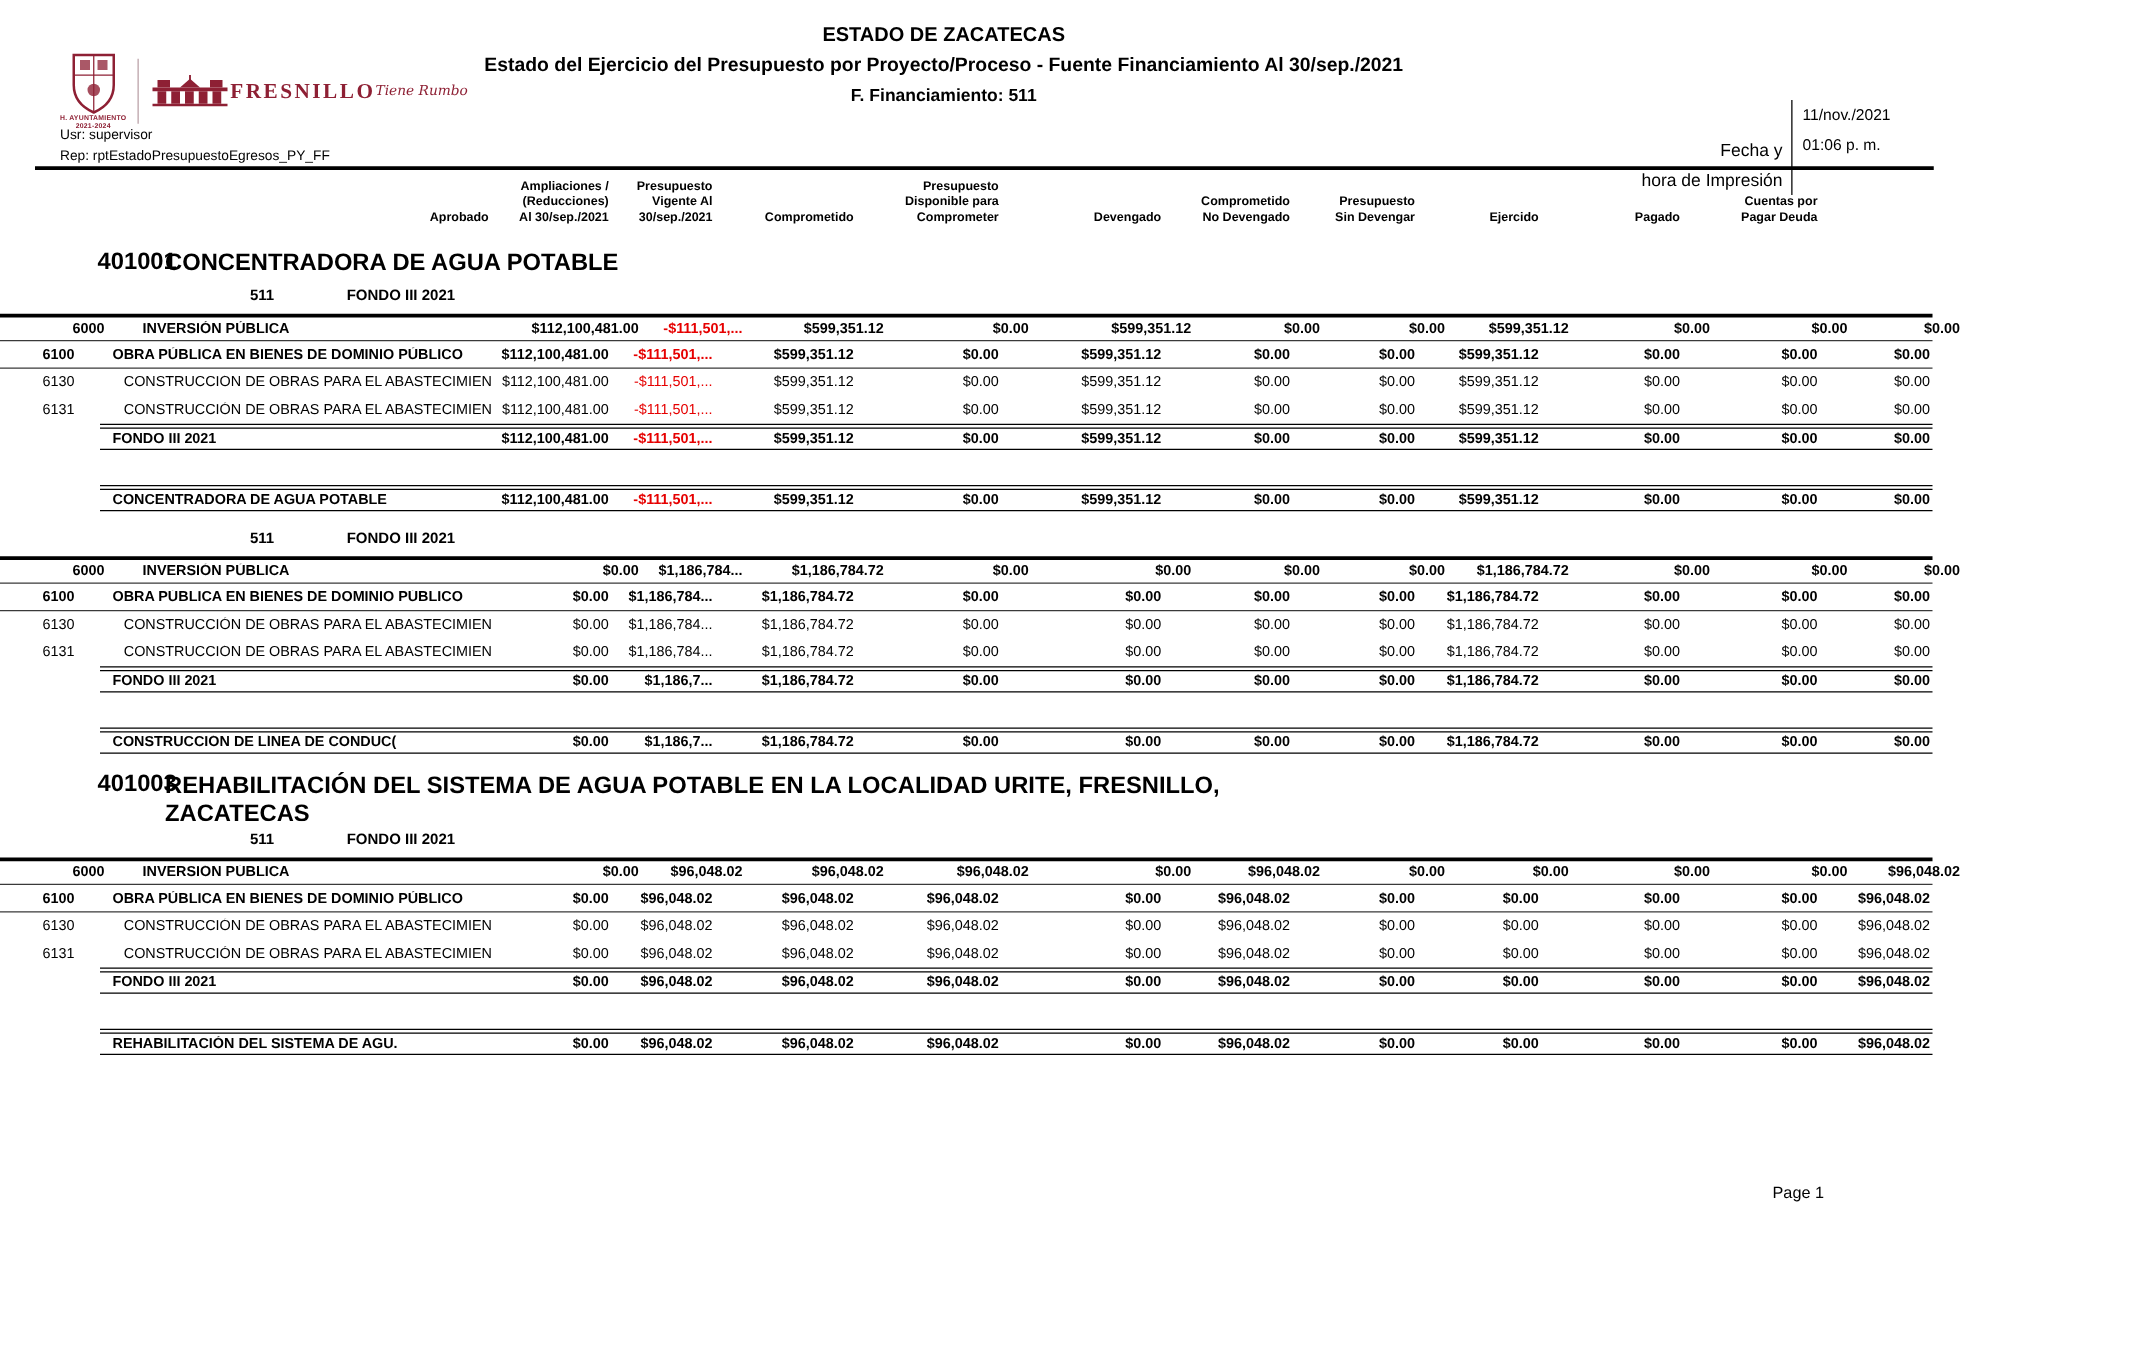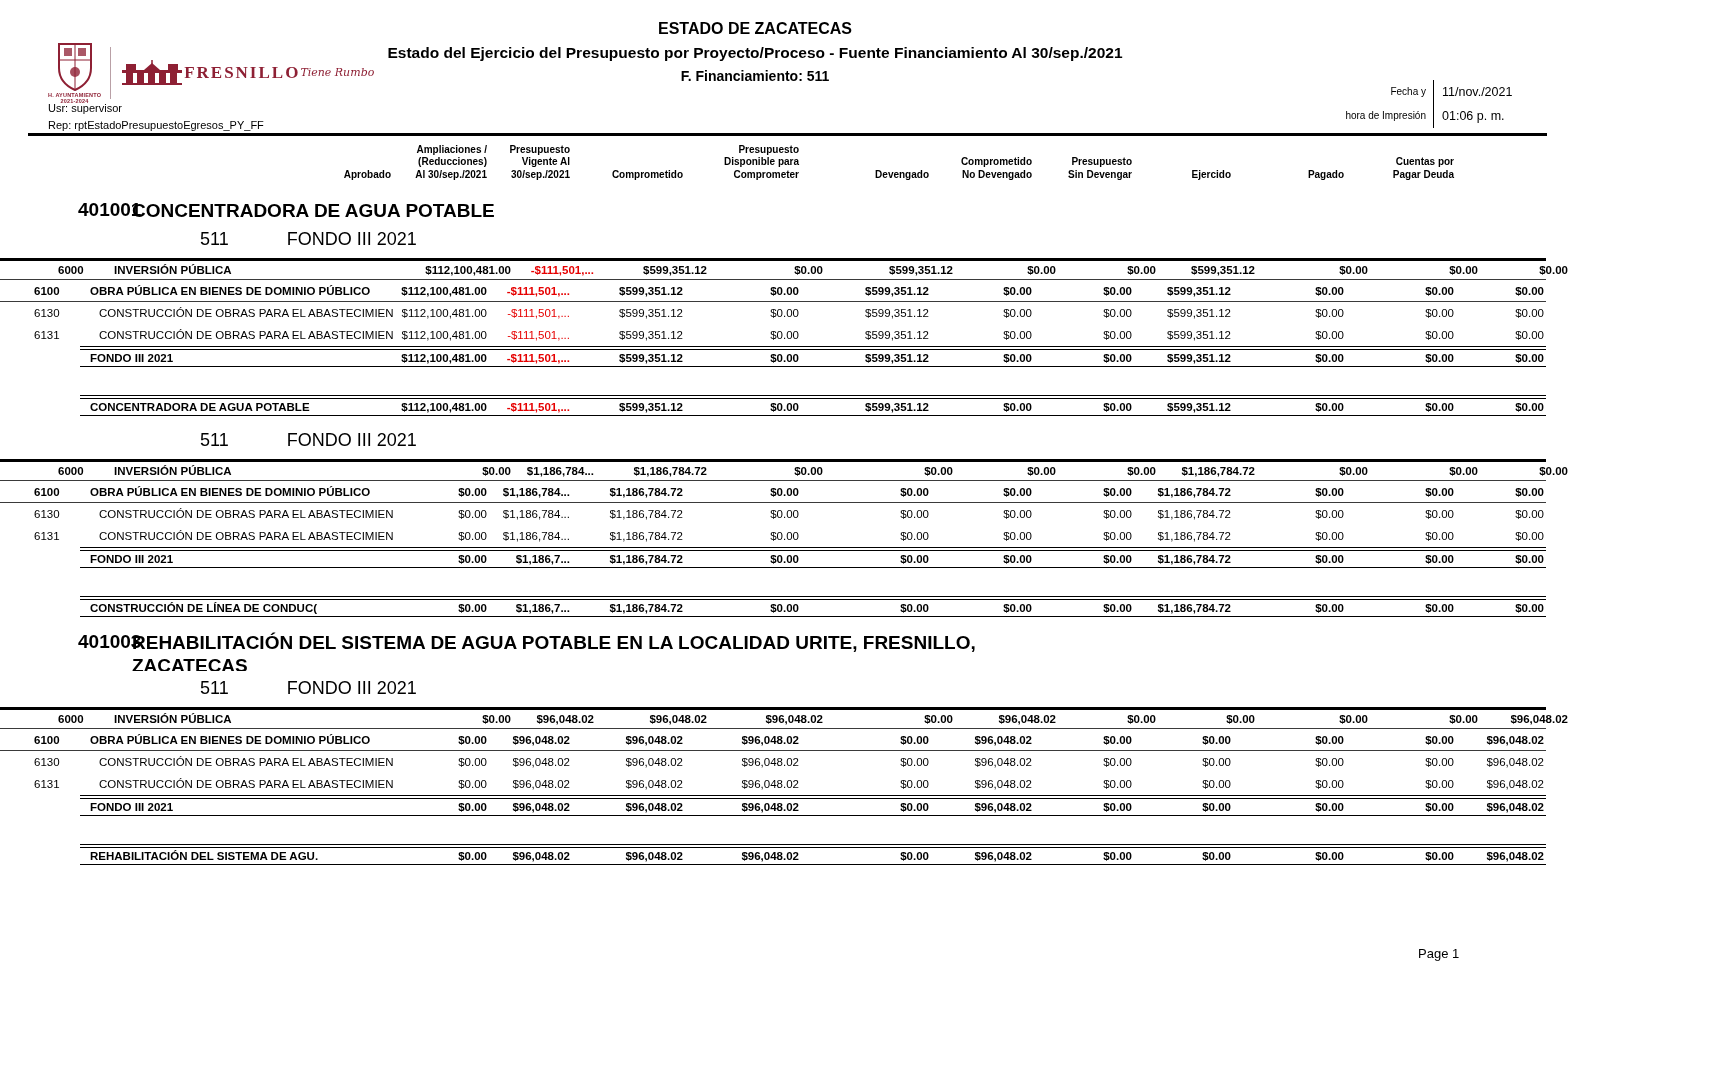--- a/index.html
+++ b/index.html
@@ -23,40 +23,40 @@
   .meta-lines { position:absolute; left:48px; top:100px; font-size:11px; line-height:17px; }
 
   .center-head { position:absolute; left:755px; top:18px; transform:translateX(-50%);
                  width:1000px; text-align:center; }
   .center-head .h-title { font-size:23px; font-weight:bold; letter-spacing:.2px; }
   .center-head .h-sub { font-size:16px; font-weight:bold; margin-top:2px; }
   .center-head .h-report { font-size:15.5px; font-weight:bold; margin-top:6px; }
   .center-head .h-fin { font-size:14px; font-weight:bold; margin-top:6px; }
 
   .print-block { position:absolute; left:1255px; top:80px; display:flex; align-items:stretch; }
-  .print-labels { width:178px; text-align:right; font-size:10px; line-height:24px; padding-right:7px; }
+  .print-labels { width:178px; text-align:right; font-size:14px; line-height:24px; padding-right:7px;margin-top:28px; }
   .print-vline { width:1px; background:#000; }
   .print-values { font-size:12.5px; line-height:24px; padding-left:8px; }
 
   
   .thead { display:grid; width:1546px; align-items:end; height:50px; padding-bottom:3px;
            grid-template-columns:393px 96px 83px 113px 116px 130px 103px 100px 99px 113px 110px 90px; }
   .left-head { padding-left:2px; }
   .left-head .lh1 { font-size:14.5px; font-weight:bold; text-align:center; width:400px; }
   .left-head .lh2 { font-size:14.5px; font-weight:bold; letter-spacing:5px; word-spacing:12px; padding-left:2px; }
   .hcol { font-size:10px; font-weight:bold; text-align:right; white-space:pre-line;
           line-height:1.28; padding-right:2px; }
 
   
   .proj { margin-top:14px; }
   .sec-head { display:flex; align-items:flex-start; }
   .sec-code { width:132px; padding-left:78px; font-size:19px; font-weight:bold; }
   .sec-name { width:920px; font-size:19px; font-weight:bold; line-height:23px;
               max-height:40px; overflow:hidden; }
-  .fund-line { display:flex; padding-left:200px; font-size:18px; font-weight:normal;
+  .fund-line { display:flex; padding-left:200px; font-size:12px; font-weight:bold;
                margin-top:7px; margin-bottom:8px; }
   .fund-name { margin-left:58px; }
 
   .grid { display:grid; width:1546px;
           grid-template-columns:88px 305px 96px 83px 113px 116px 130px 103px 100px 99px 113px 110px 90px; }
   .row { height:22px; align-items:center; font-size:11.5px; }
   .row.bold { font-weight:bold; }
   .row.first { border-top:3px solid #000;padding-left:24px; }
   .row.sep { border-bottom:1px solid #3a3a3a; }
   .code { padding-left:34px; }

